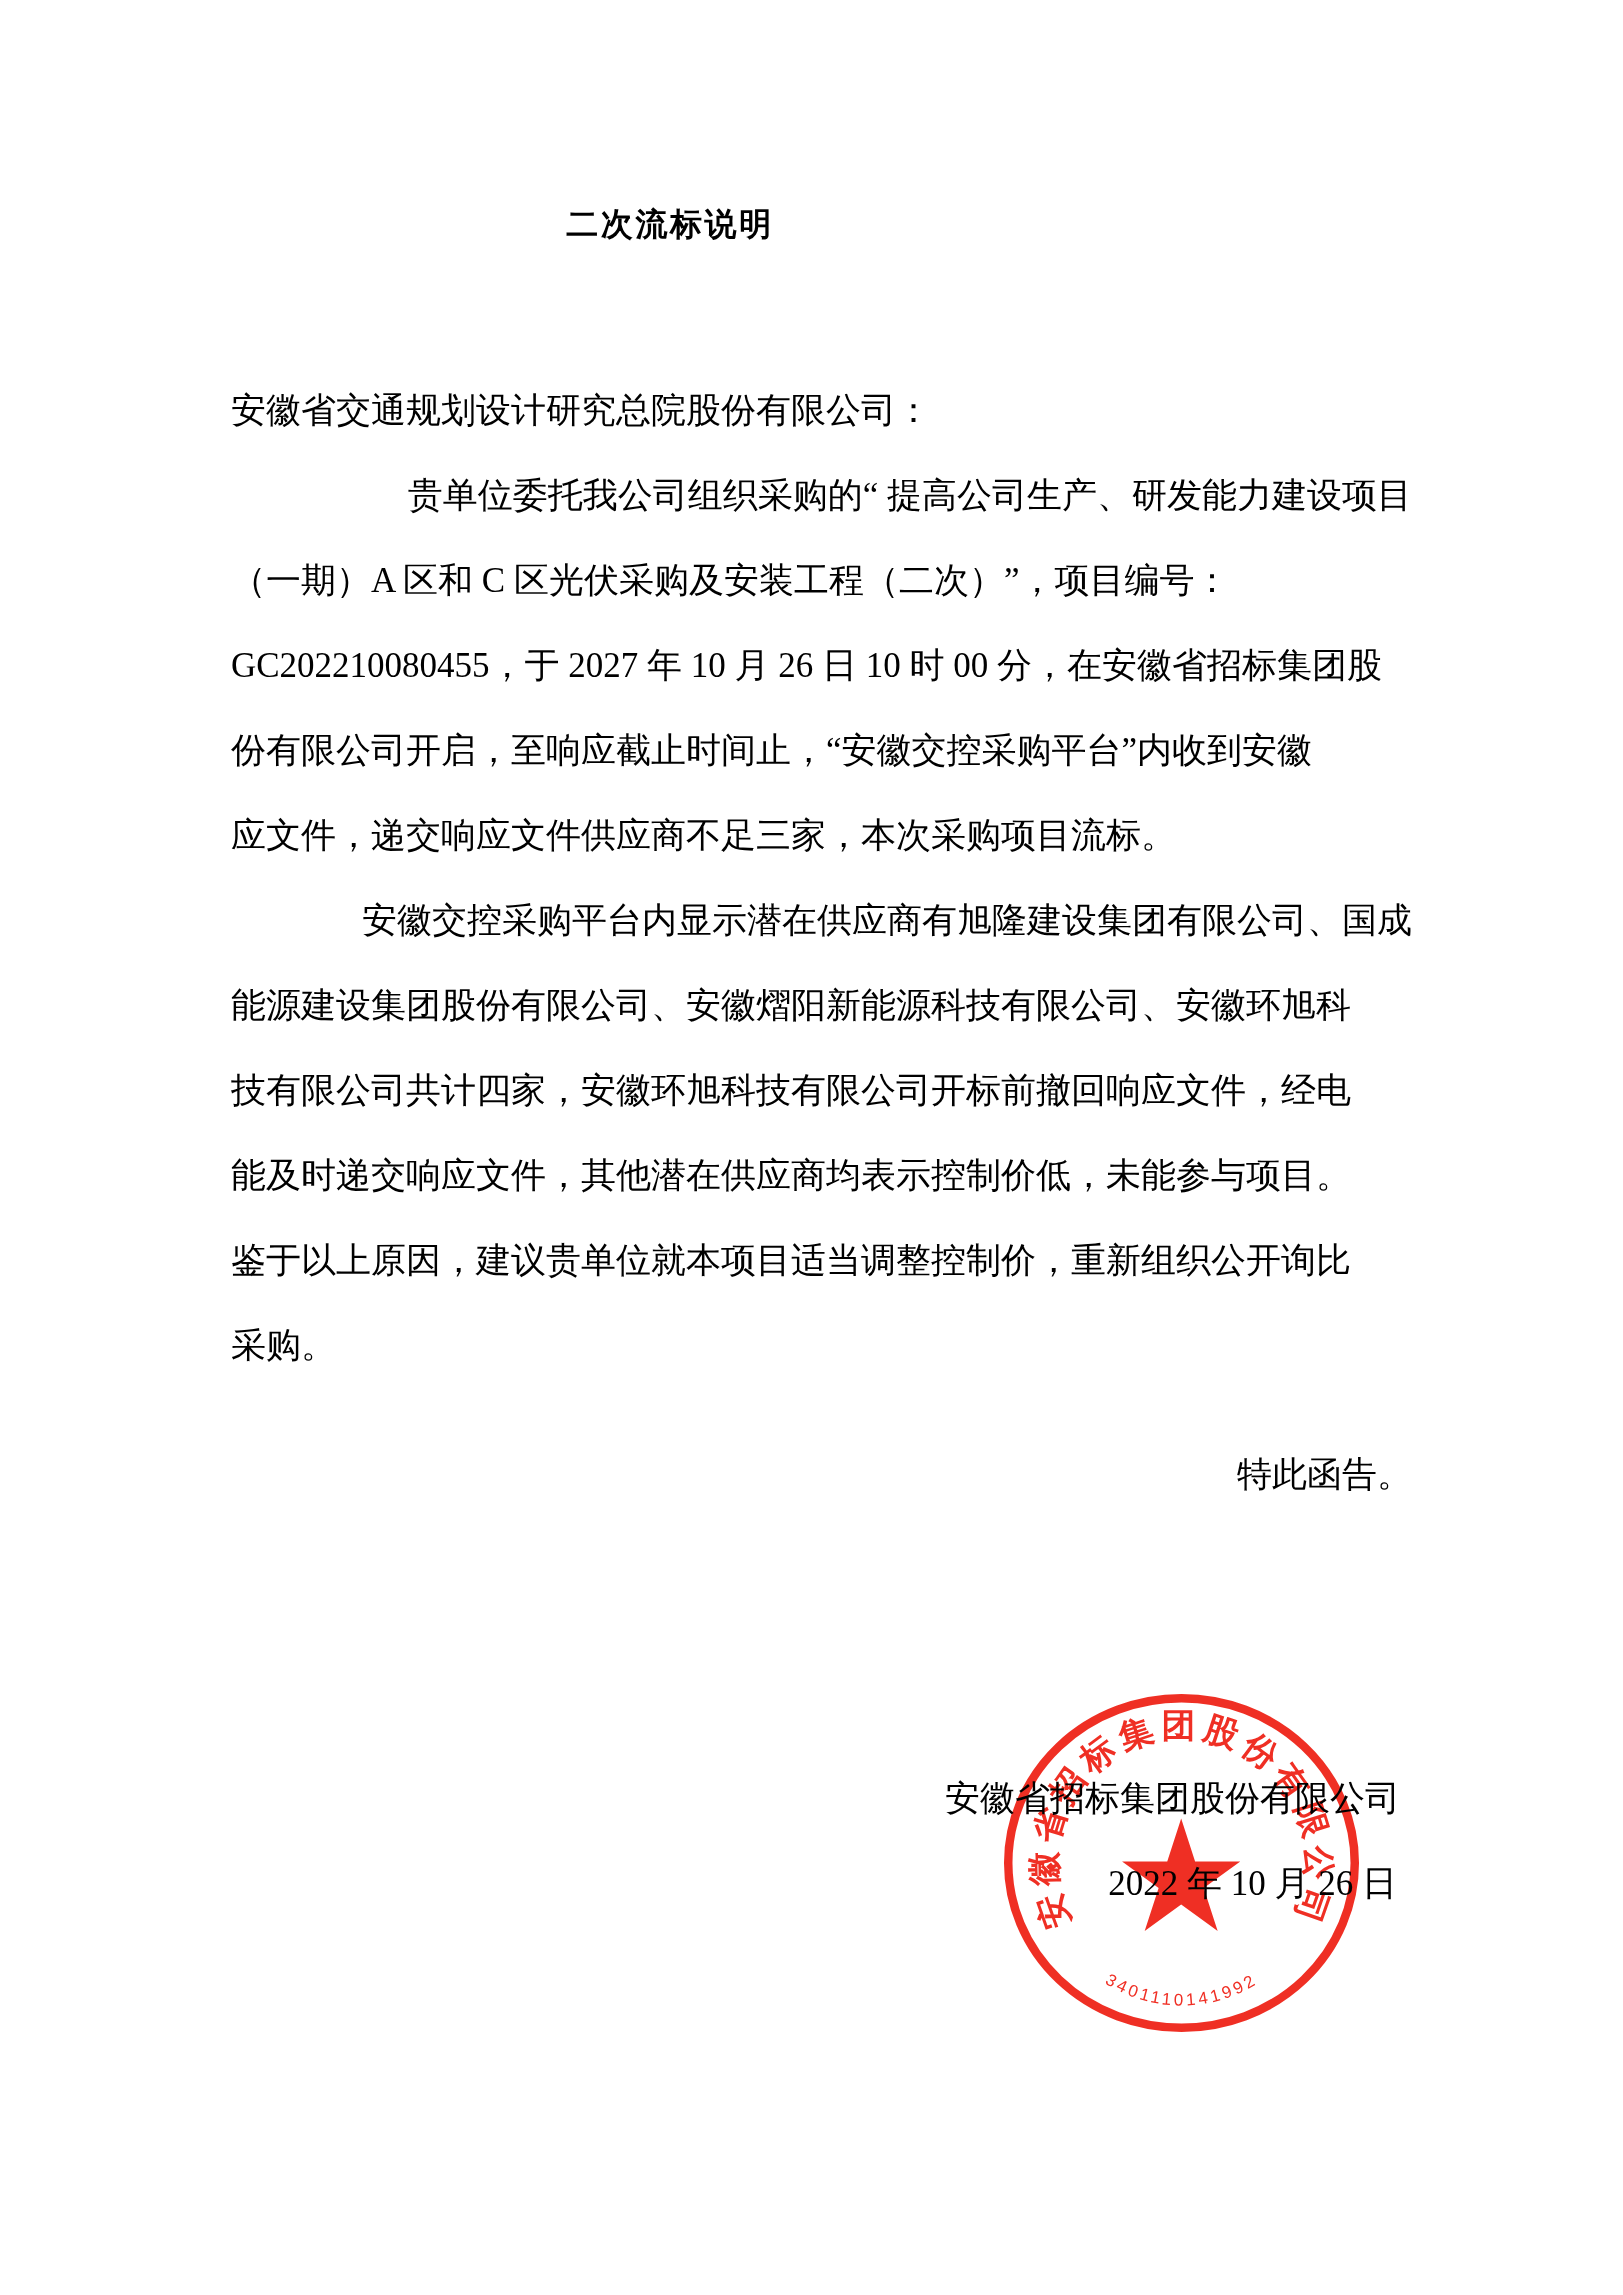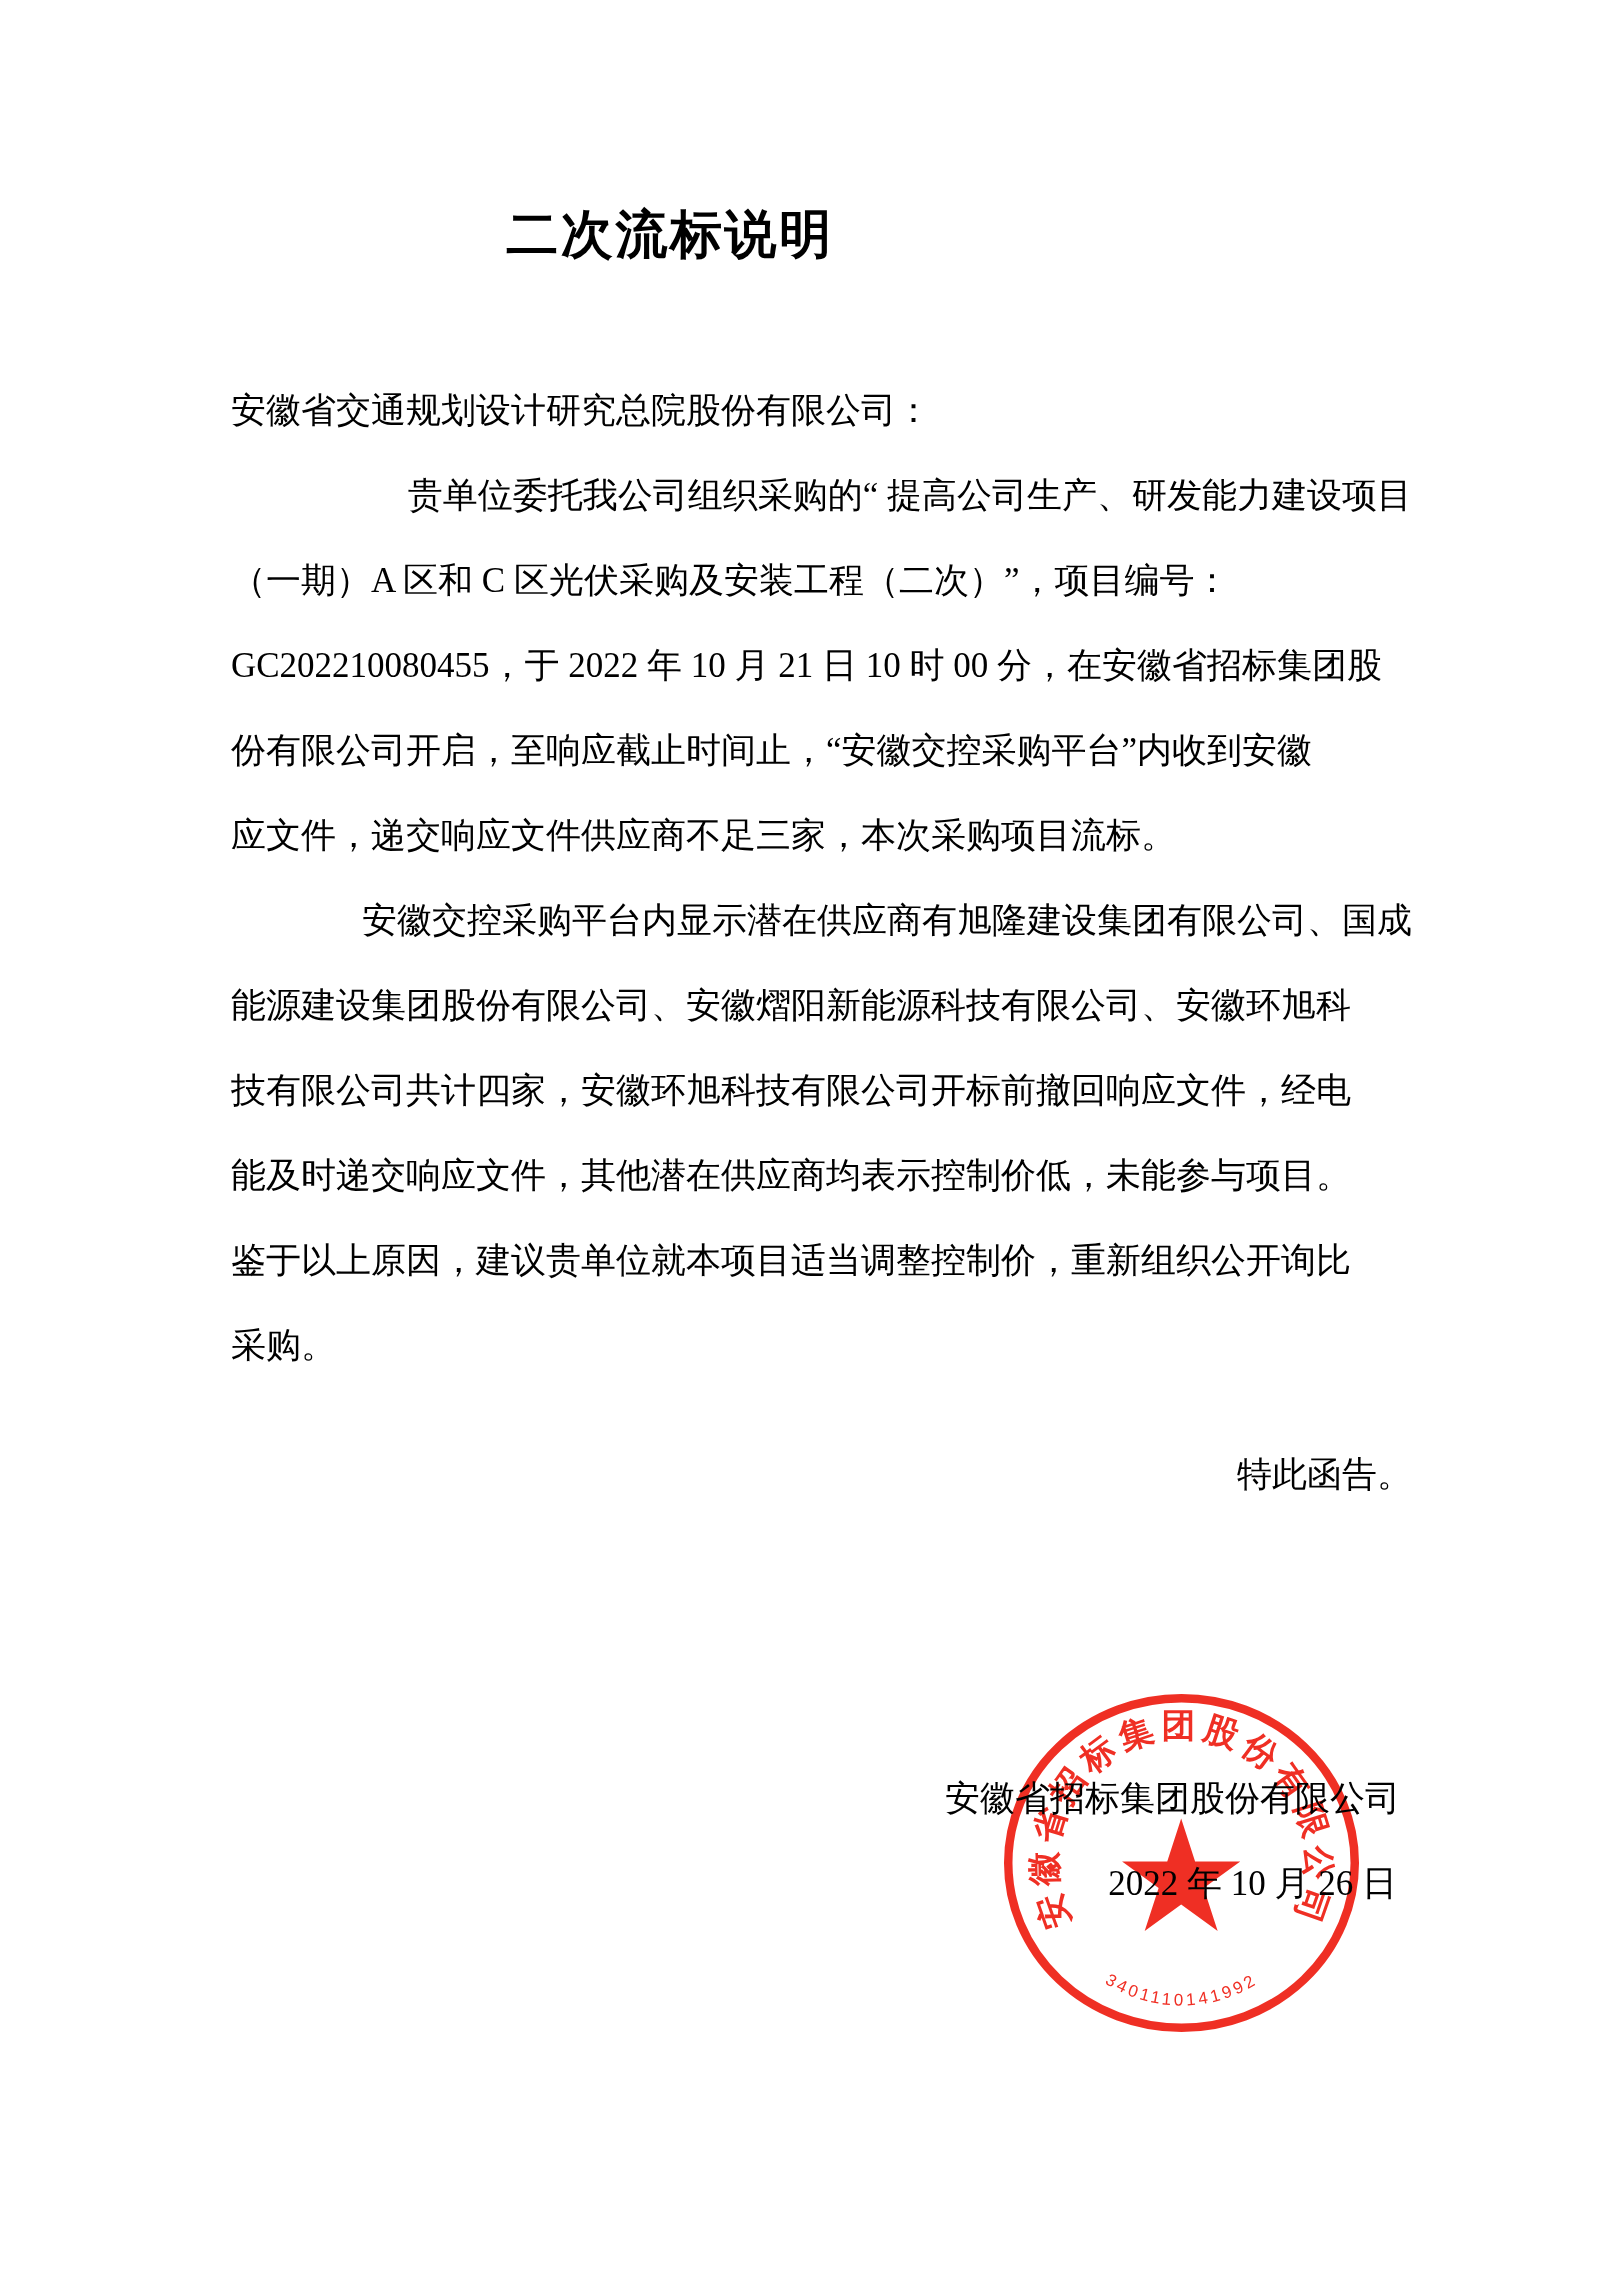--- a/index.html
+++ b/index.html
@@ -11,21 +11,21 @@
     font-family:"Liberation Serif","DejaVu Serif",serif;
     color:#000;
   }
   .doc-title{
     position:absolute;
     left:0;top:208px;width:1340px;
     margin:0;
     text-align:center;
     font-family:"Liberation Sans","DejaVu Sans",sans-serif;
     font-weight:700;
-    font-size:52px;
+    font-size:32px;
     line-height:1;
     letter-spacing:2.6px;
   }
   .content{
     position:absolute;
     left:231px;top:368px;
     width:1181px;
   }
   .line{
     height:85px;
@@ -69,21 +69,21 @@
 <body>
 
 <div class="page">
 
   <h1 class="doc-title">二次流标说明</h1>
 
   <div class="content">
     <div class="line">安徽省交通规划设计研究总院股份有限公司：</div>
     <div class="line indent">贵单位委托我公司组织采购的“ 提高公司生产、研发能力建设项目</div>
     <div class="line">（一期）A 区和 C 区光伏采购及安装工程（二次）”，项目编号：</div>
-    <div class="line">GC202210080455，于 2022 年 10 月 21 日 10 时 00 分，在安徽省招标集团股</div>
+    <div class="line">GC202210080455，于 2027 年 10 月 26 日 10 时 00 分，在安徽省招标集团股</div>
     <div class="line">份有限公司开启，至响应截止时间止，“安徽交控采购平台”内收到安徽</div>
     <div class="line">应文件，递交响应文件供应商不足三家，本次采购项目流标。</div>
     <div class="line indent">安徽交控采购平台内显示潜在供应商有旭隆建设集团有限公司、国成</div>
     <div class="line">能源建设集团股份有限公司、安徽熠阳新能源科技有限公司、安徽环旭科</div>
     <div class="line">技有限公司共计四家，安徽环旭科技有限公司开标前撤回响应文件，经电</div>
     <div class="line">能及时递交响应文件，其他潜在供应商均表示控制价低，未能参与项目。</div>
     <div class="line">鉴于以上原因，建议贵单位就本项目适当调整控制价，重新组织公开询比</div>
     <div class="line">采购。</div>
     <div class="spacer"></div>
     <div class="line indent">特此函告。</div>

